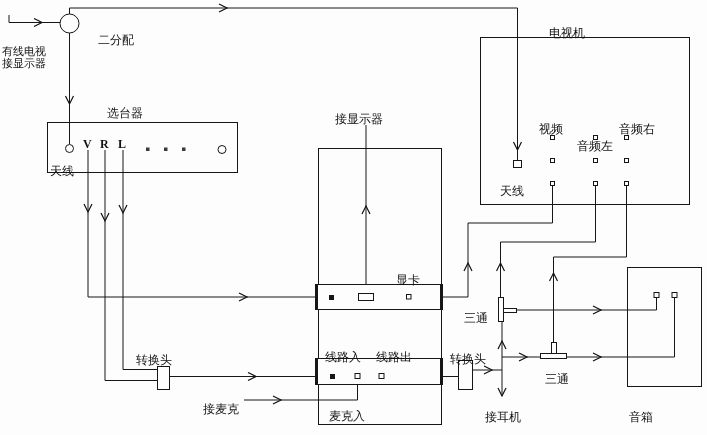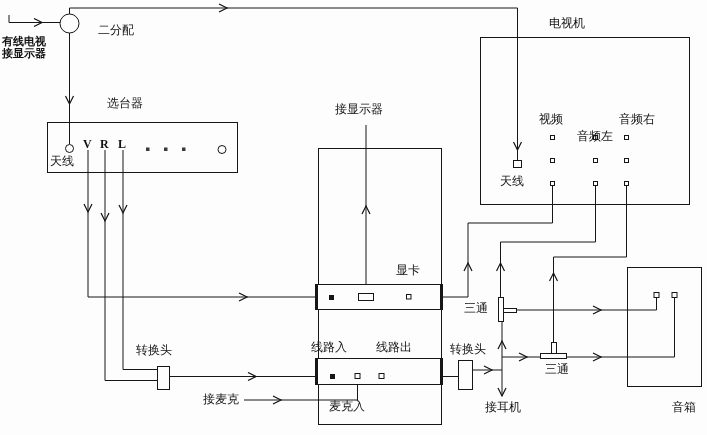--- a/index.html
+++ b/index.html
@@ -9,22 +9,23 @@
     background:#fdfdfd;
     font-family:"Liberation Sans","DejaVu Sans",sans-serif;
     overflow:hidden;
   }
   .canvas svg{position:absolute;left:0;top:0;}
   .lbl{
     position:absolute;
     font-size:12px;line-height:12px;
     color:#121212;white-space:nowrap;
     letter-spacing:0px;
+    margin-top:10px;
   }
-  .lbl.bold{font-weight:bold;font-size:11px;}
+  .lbl.bold{font-weight:normal;font-size:11px;}
   .port-letter{
     position:absolute;
     font-family:"Liberation Serif","DejaVu Serif",serif;
     font-weight:bold;font-size:12px;line-height:12px;color:#121212;
   }
 </style>
 </head>
 <body>
 
 <div class="canvas">
@@ -170,23 +171,23 @@
   <div class="port-letter" style="left:83px;top:138px">V</div>
   <div class="port-letter" style="left:100px;top:138px">R</div>
   <div class="port-letter" style="left:118px;top:138px">L</div>
   <div class="lbl" style="left:335px;top:103px">接显示器</div>
   <div class="lbl" style="left:396px;top:264px">显卡</div>
   <div class="lbl" style="left:549px;top:17px">电视机</div>
   <div class="lbl" style="left:539px;top:113px">视频</div>
   <div class="lbl" style="left:577px;top:130px">音频左</div>
   <div class="lbl" style="left:619px;top:113px">音频右</div>
   <div class="lbl" style="left:500px;top:175px">天线</div>
-  <div class="lbl" style="left:311px;top:341px">线路入</div>
+  <div class="lbl" style="left:325px;top:341px">线路入</div>
   <div class="lbl" style="left:376px;top:341px">线路出</div>
   <div class="lbl" style="left:329px;top:400px">麦克入</div>
   <div class="lbl" style="left:203px;top:393px">接麦克</div>
   <div class="lbl" style="left:136px;top:344px">转换头</div>
   <div class="lbl" style="left:450px;top:343px">转换头</div>
   <div class="lbl" style="left:464px;top:302px">三通</div>
   <div class="lbl" style="left:545px;top:363px">三通</div>
   <div class="lbl" style="left:485px;top:401px">接耳机</div>
-  <div class="lbl" style="left:672px;top:401px">音箱</div>
+  <div class="lbl" style="left:629px;top:401px">音箱</div>
 </div>
 
 </body></html>

